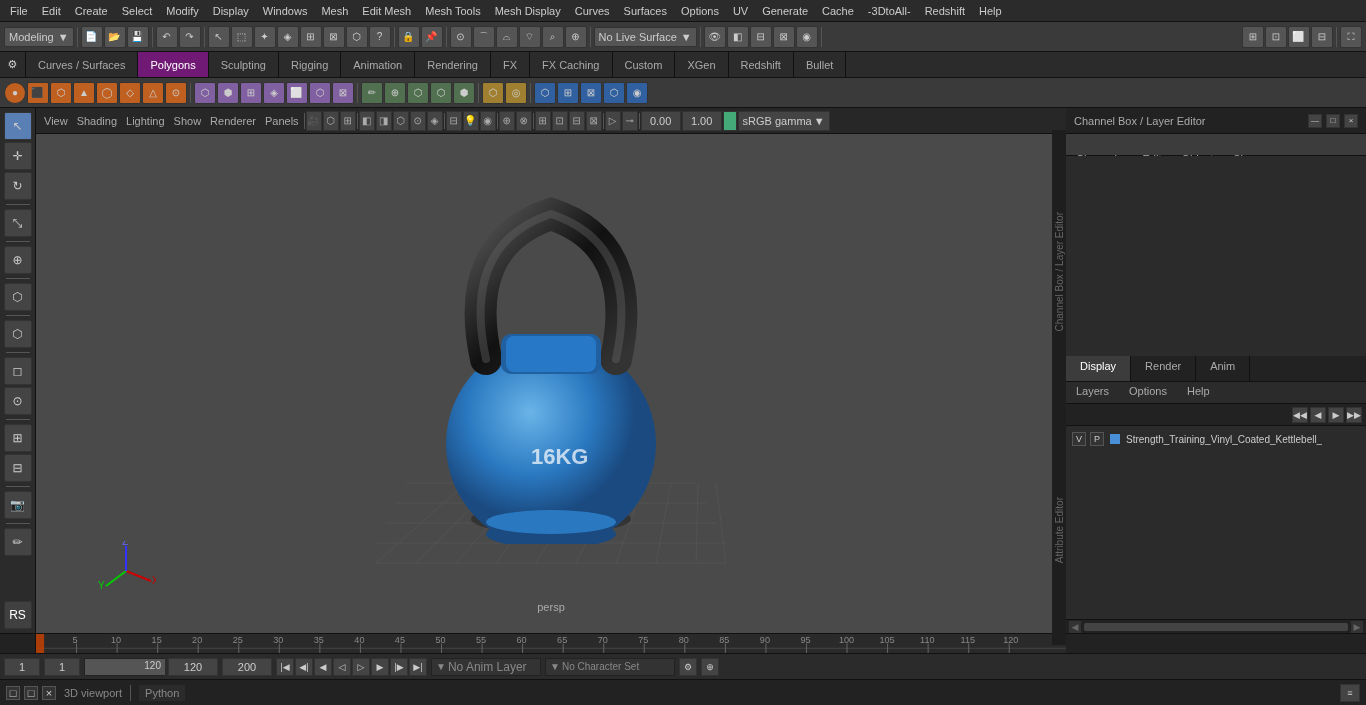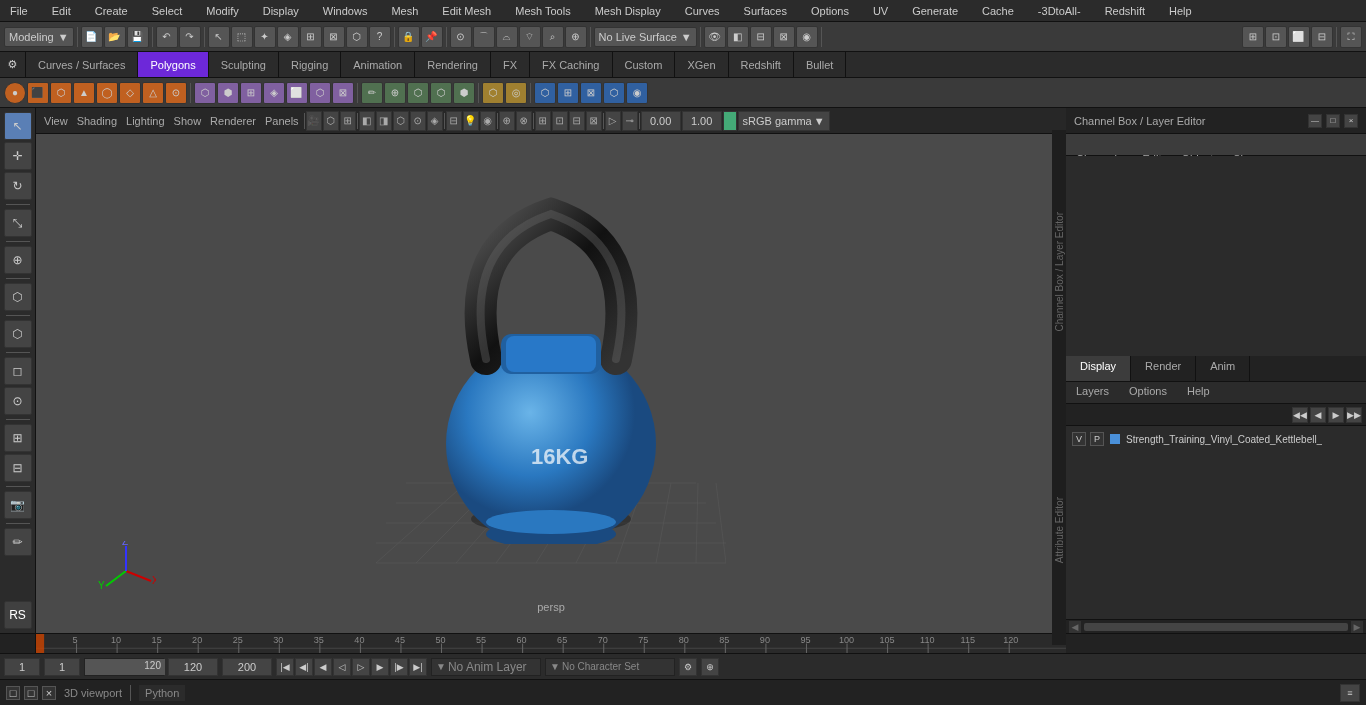--- a/index.html
+++ b/index.html
@@ -1,21 +1,21 @@
 <!DOCTYPE html>
 <html><head>
   <meta charset="utf-8">
   <style>
     * { margin: 0; padding: 0; box-sizing: border-box; }
     body { width: 1366px; height: 705px; background: #3c3c3c; font-family: Arial, sans-serif; font-size: 11px; color: #ccc; overflow: hidden; }
 
     
     #menu-bar {
       display: flex; align-items: center; height: 22px; background: #2b2b2b; border-bottom: 1px solid #111;
-      padding: 0 4px; gap: 12px;
+      padding: 0 4px; gap: 2px;
     }
     .menu-item { padding: 2px 6px; cursor: pointer; color: #ccc; font-size: 11px; }
 
     
     #toolbar-row {
       display: flex; align-items: center; height: 30px; background: #3a3a3a; border-bottom: 1px solid #111;
       padding: 0 4px; gap: 1px;
     }
     .toolbar-btn {
       width: 22px; height: 22px; background: #555; border: 1px solid #333; border-radius: 2px;
@@ -28,21 +28,21 @@
     }
 
     
     #tab-row {
       display: flex; align-items: center; height: 26px; background: #2b2b2b; border-bottom: 1px solid #111;
     }
     .tab-item {
       padding: 4px 12px; cursor: pointer; color: #aaa; font-size: 11px; border-right: 1px solid #111; height: 100%;
       display: flex; align-items: center;
     }
-    .tab-item.active { background: #6d28d9; color: #fff; }
+    .tab-item.active { background: #701a75; color: #fff; }
 
     
     #left-toolbar {
       width: 36px; background: #2b2b2b; border-right: 1px solid #111; display: flex; flex-direction: column; align-items: center;
       padding: 4px 0; gap: 2px; flex-shrink: 0;
     }
     .left-btn {
       width: 28px; height: 28px; background: #444; border: 1px solid #333; border-radius: 2px;
       display: flex; align-items: center; justify-content: center; cursor: pointer; color: #ccc; font-size: 12px;
     }

